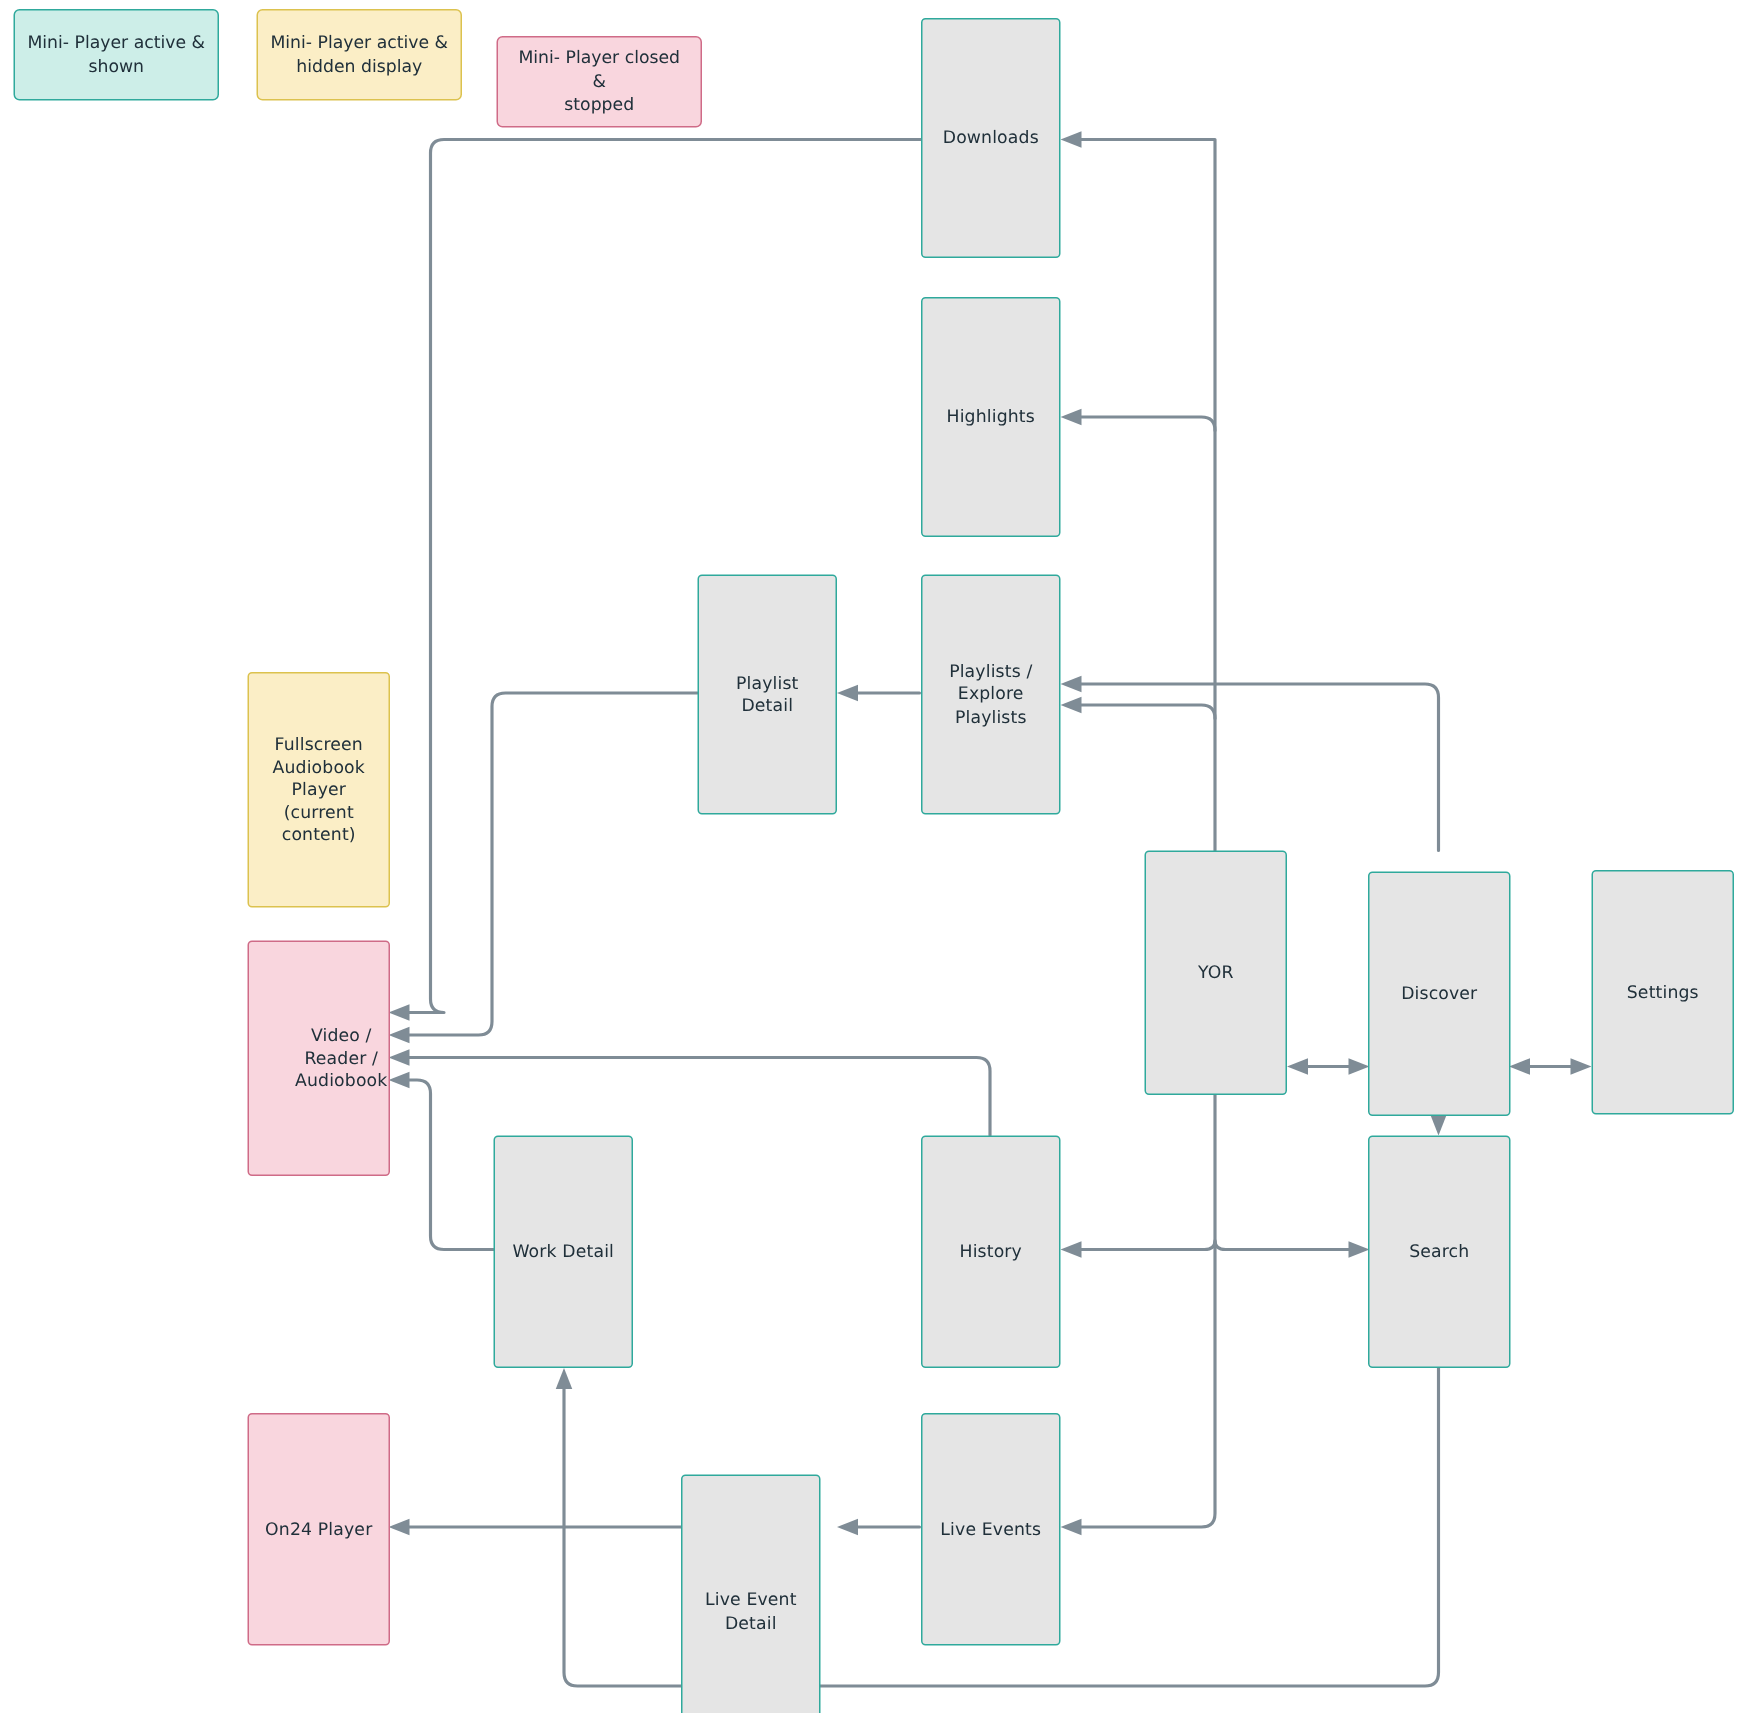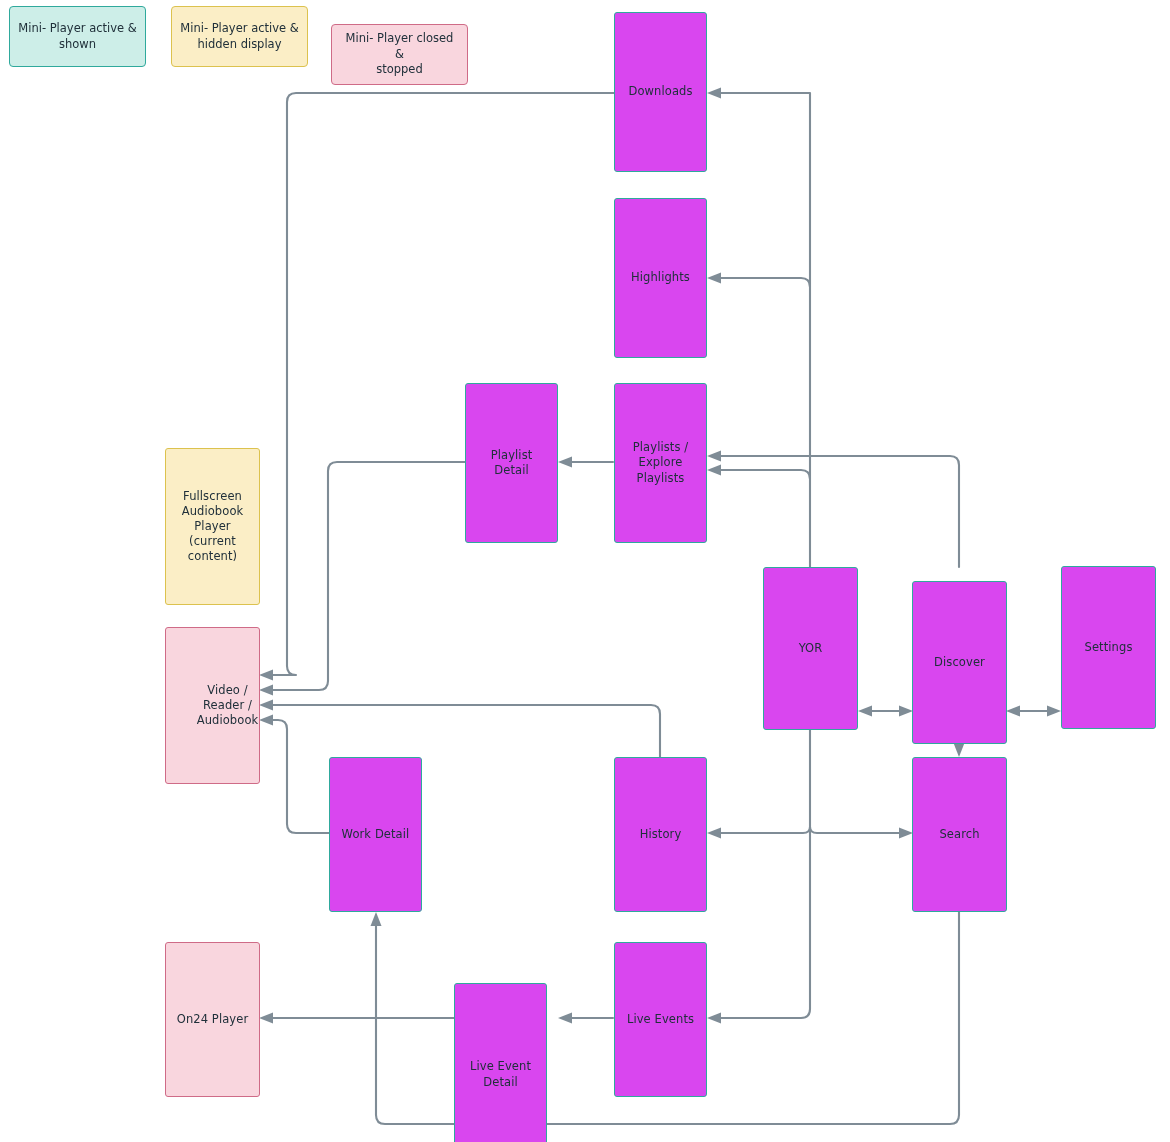--- a/index.html
+++ b/index.html
@@ -38,21 +38,21 @@
     justify-content: center;
     text-align: center;
     font-size: 11.5px;
     line-height: 1.32;
     color: #20303a;
     letter-spacing: 0.1px;
     padding: 4px 6px;
     white-space: pre-line;
   }
   .node.teal {
-    background: #d946ef;
+    background: #e5e5e5;
     border: 1.4px solid #2fa99c;
   }
   .node.yellow {
     background: #fbeec6;
     border: 1.4px solid #dcc24e;
   }
   .node.pink {
     background: #f9d6de;
     border: 1.4px solid #cf6b87;
   }
@@ -189,21 +189,21 @@
   </div>
 
   <div class="node teal" style="left:763px; top:567px; width:95px; height:163px;">
     <span>YOR</span>
   </div>
 
   <div class="node teal" style="left:912px; top:567px; width:95px; height:163px;margin-top:14px;">
     <span>Discover</span>
   </div>
 
-  <div class="node teal" style="left:1061px; top:566px; width:95px; height:163px;">
+  <div class="node teal" style="left:1061px; top:580px; width:95px; height:163px;">
     <span>Settings</span>
   </div>
 
   <div class="node teal" style="left:329px; top:757px; width:93px; height:155px;">
     <span>Work Detail</span>
   </div>
 
   <div class="node teal" style="left:614px; top:757px; width:93px; height:155px;">
     <span>History</span>
   </div>

